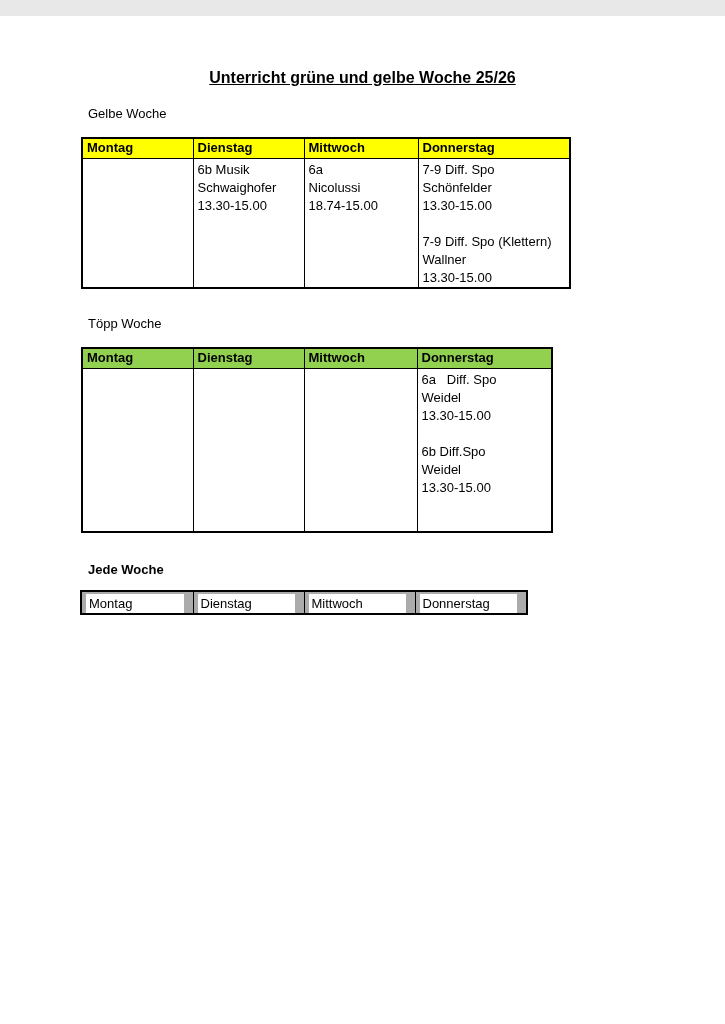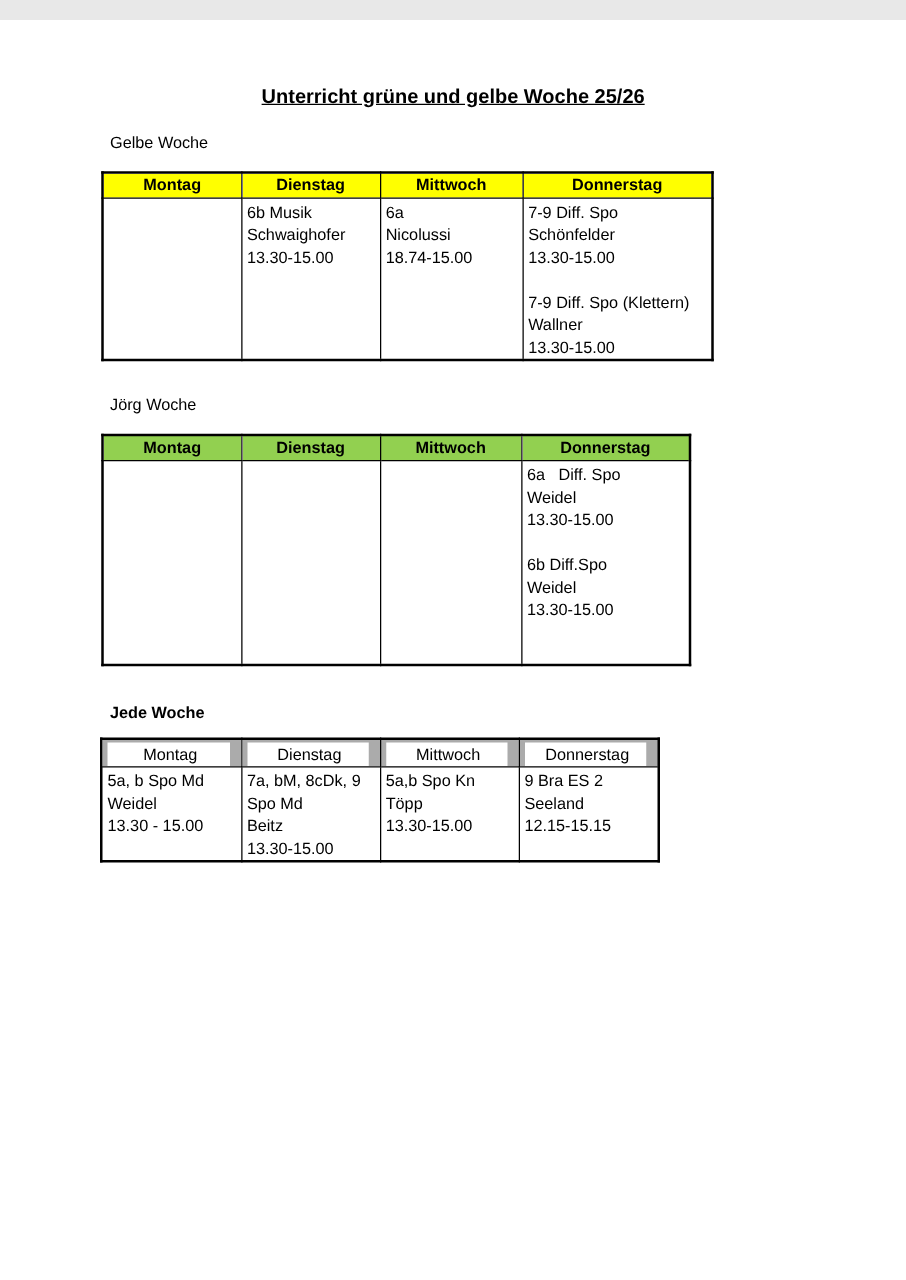--- a/index.html
+++ b/index.html
@@ -21,21 +21,21 @@
     position:absolute; border-collapse:collapse; table-layout:fixed;
     font-size:13px; line-height:18px;
     border:2px solid #000;
   }
   .sched th, .sched td { border:1px solid #000; }
   .sched td {
     vertical-align:top; padding:2px 4px 0 4px;
     white-space:pre-wrap; overflow:hidden;
   }
   .sched th {
-    text-align:center; vertical-align:middle;
+    text-align:left; vertical-align:middle;
     padding:0 4px; font-weight:600; white-space:nowrap; overflow:hidden;
   }
   tr.yellow th { background:var(--yellow,#FFFF00); }
   tr.green  th { background:var(--green,#92D050); }
 
   
   .sched th.grayhead { background:var(--gray,#ABABAB); padding:0; font-weight:400; }
   .grayhead .hl {
     display:block; background:#ffffff;
     margin:2px 9px 0 4px; height:19px; line-height:19px;
@@ -79,21 +79,21 @@
 Schönfelder
 13.30-15.00
 
 7-9 Diff. Spo (Klettern)
 Wallner
 13.30-15.00</td>
       </tr>
     </tbody>
   </table>
 
-  <div class="label" style="top:300px">Jörg Woche</div>
+  <div class="label" style="top:300px">Töpp Woche</div>
 
   <table class="sched" style="top:331px; left:81px;">
     <colgroup>
       <col style="width:111px">
         <col style="width:111px">
         <col style="width:113px">
         <col style="width:135px">
     </colgroup>
     <thead>
       <tr class="green" style="height:20px">
@@ -138,31 +138,16 @@
           </th>
         <th class="grayhead">
             <span class="hl">Mittwoch</span>
           </th>
         <th class="grayhead">
             <span class="hl">Donnerstag</span>
           </th>
       </tr>
     </thead>
     <tbody>
-      <tr style="height:74px">
-        <td>5a, b Spo Md
-Weidel
-13.30 - 15.00</td>
-        <td>7a, bM, 8cDk, 9
-Spo Md
-Beitz
-13.30-15.00</td>
-        <td>5a,b Spo Kn
-Töpp
-13.30-15.00</td>
-        <td>9 Bra ES 2
-Seeland
-12.15-15.15</td>
-      </tr>
     </tbody>
   </table>
 
 </div>
 
 </body></html>

